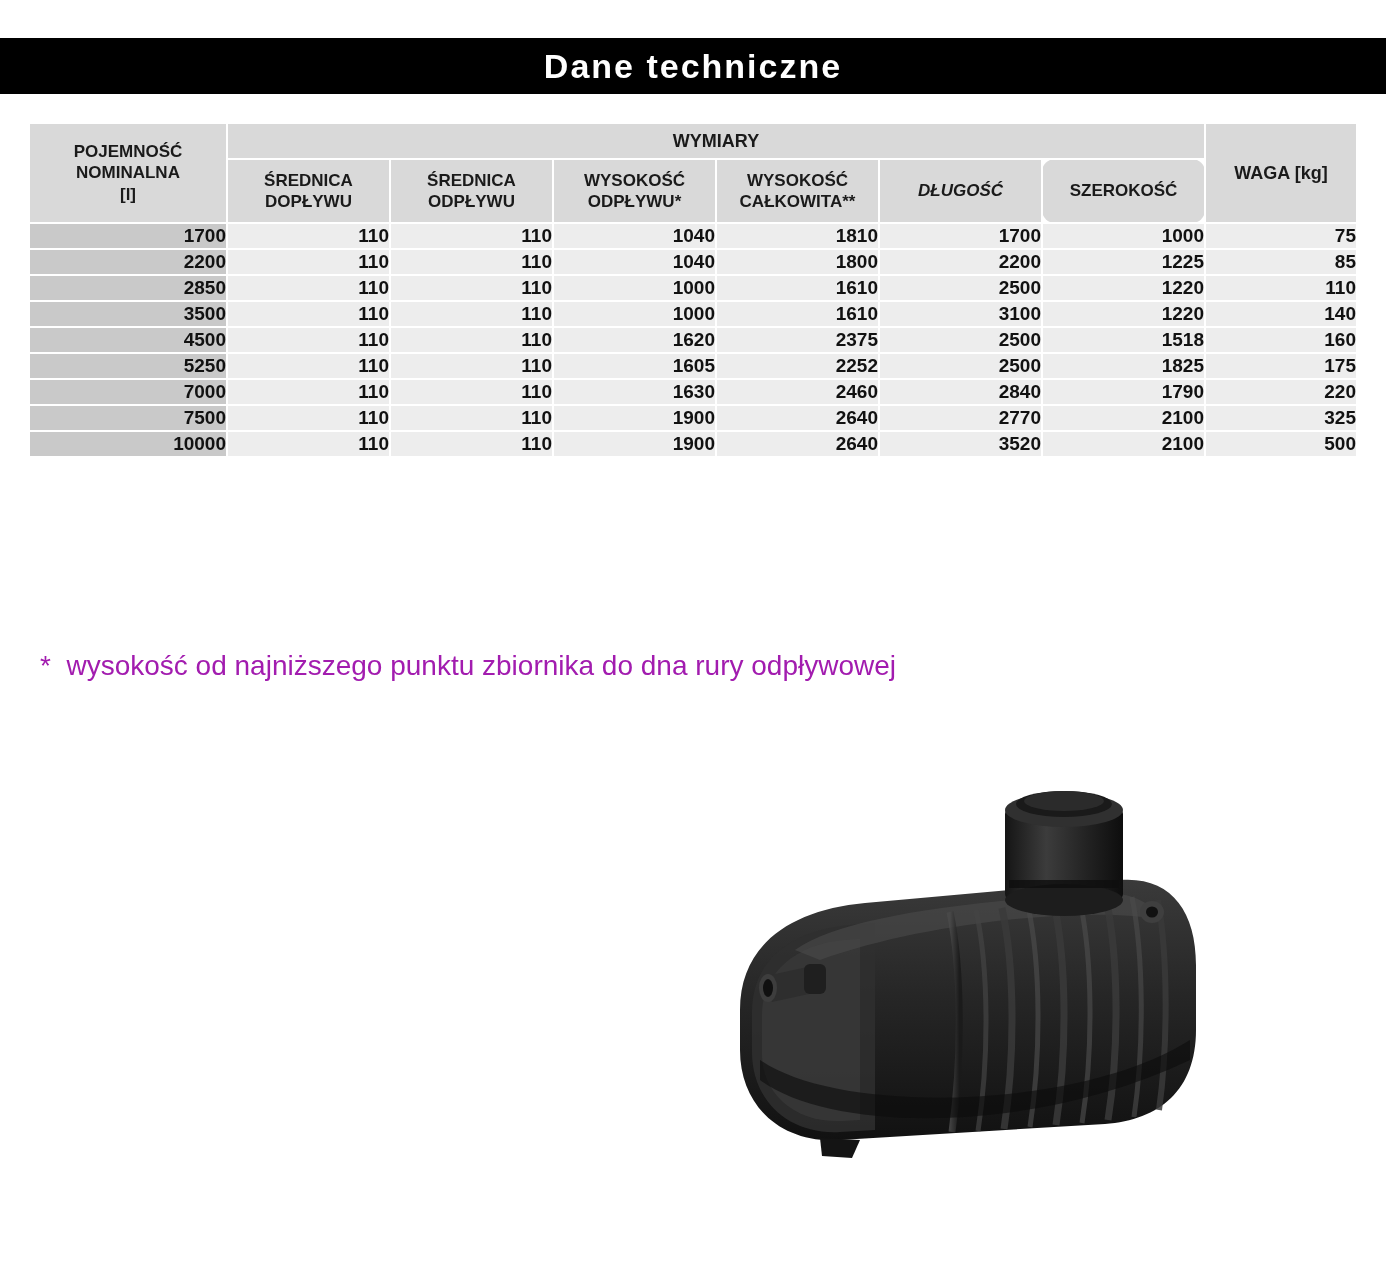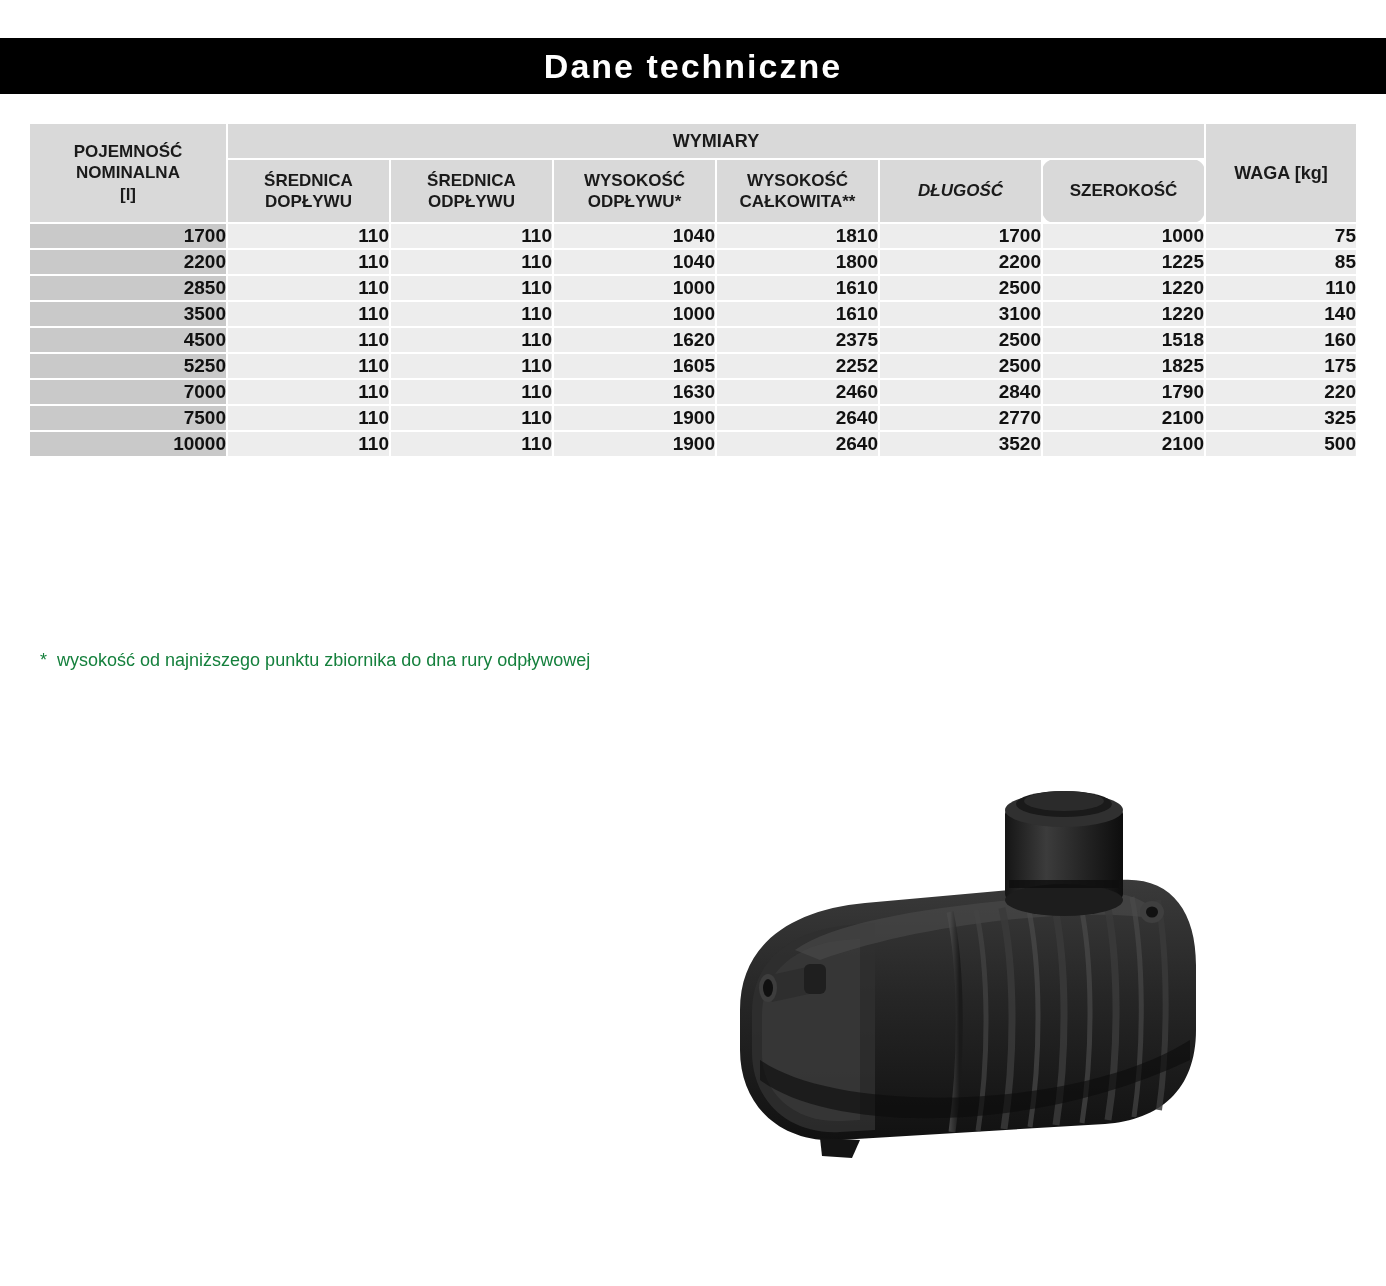--- a/index.html
+++ b/index.html
@@ -105,22 +105,22 @@
   }
 
   
   .footnotes {
     position: absolute;
     left: 40px;
     top: 650px;
     width: 1200px;
   }
   .footnote {
-    font-size: 18px;
-    color: #15803d;
+    font-size: 28px;
+    color: #a21caf;
     margin-bottom: 26px;
     white-space: pre;
   }
 
   
   .product-img {
     position: absolute;
     left: 700px;
     top: 760px;
     width: 520px;

